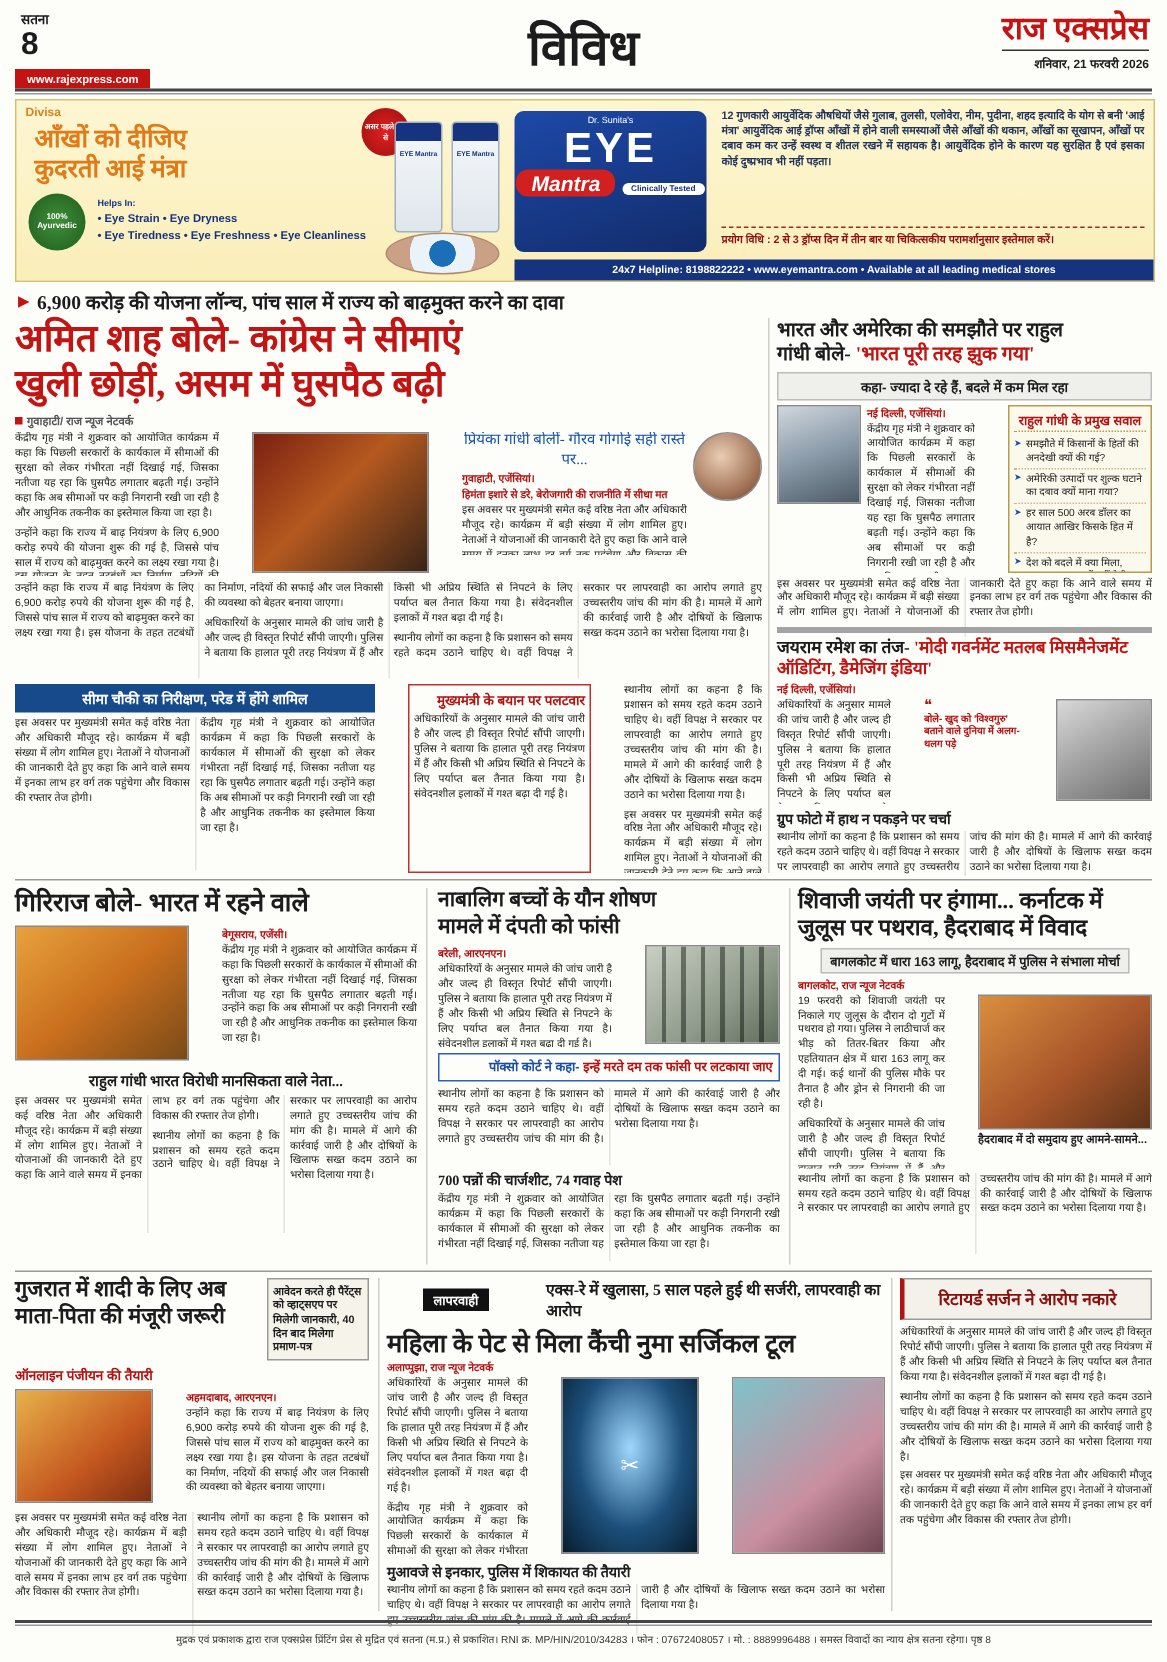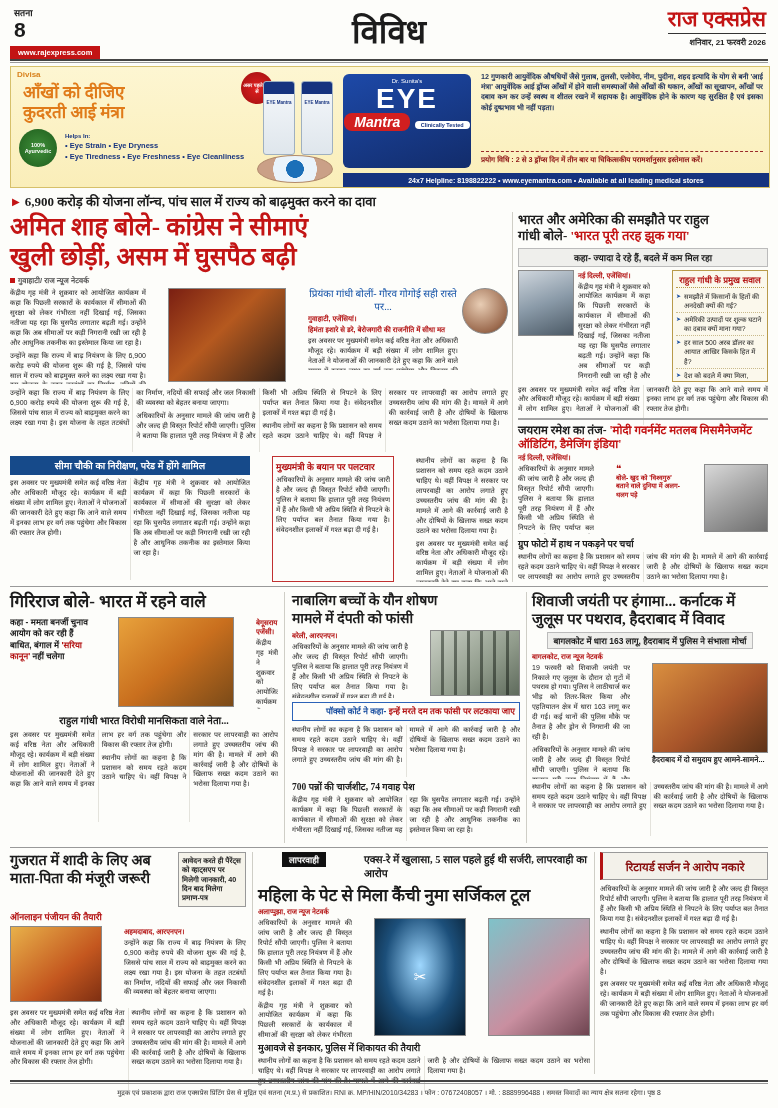--- a/index.html
+++ b/index.html
@@ -112,21 +112,21 @@
     </div>
     <div class="row" style="height:126px;margin-top:4px;">
       <div style="width:240px;">
         <div style="background:#164a8a;color:#fff;font-size:9.5px;font-weight:bold;text-align:center;padding:3px 2px;">सीमा चौकी का निरीक्षण, परेड में होंगे शामिल</div>
         <div class="g c2" style="height:102px;margin-top:3px;">
           <p>इस अवसर पर मुख्यमंत्री समेत कई वरिष्ठ नेता और अधिकारी मौजूद रहे। कार्यक्रम में बड़ी संख्या में लोग शामिल हुए। नेताओं ने योजनाओं की जानकारी देते हुए कहा कि आने वाले समय में इनका लाभ हर वर्ग तक पहुंचेगा और विकास की रफ्तार तेज होगी।</p>
           <p>केंद्रीय गृह मंत्री ने शुक्रवार को आयोजित कार्यक्रम में कहा कि पिछली सरकारों के कार्यकाल में सीमाओं की सुरक्षा को लेकर गंभीरता नहीं दिखाई गई, जिसका नतीजा यह रहा कि घुसपैठ लगातार बढ़ती गई। उन्होंने कहा कि अब सीमाओं पर कड़ी निगरानी रखी जा रही है और आधुनिक तकनीक का इस्तेमाल किया जा रहा है।</p>
         </div>
       </div>
       <div style="width:122px;border:1px solid #c03030;padding:3px;box-sizing:border-box;overflow:hidden;">
-        <div style="font-size:9px;font-weight:bold;color:#b31212;text-align:left;margin-bottom:2px;">मुख्यमंत्री के बयान पर पलटवार</div>
+        <div style="font-size:9px;font-weight:bold;color:#b31212;text-align:right;margin-bottom:2px;">मुख्यमंत्री के बयान पर पलटवार</div>
         <div class="g" style="height:96px;">
           <p>अधिकारियों के अनुसार मामले की जांच जारी है और जल्द ही विस्तृत रिपोर्ट सौंपी जाएगी। पुलिस ने बताया कि हालात पूरी तरह नियंत्रण में हैं और किसी भी अप्रिय स्थिति से निपटने के लिए पर्याप्त बल तैनात किया गया है। संवेदनशील इलाकों में गश्त बढ़ा दी गई है।</p>
         </div>
       </div>
       <div class="g" style="flex:1;height:126px;">
         <p>स्थानीय लोगों का कहना है कि प्रशासन को समय रहते कदम उठाने चाहिए थे। वहीं विपक्ष ने सरकार पर लापरवाही का आरोप लगाते हुए उच्चस्तरीय जांच की मांग की है। मामले में आगे की कार्रवाई जारी है और दोषियों के खिलाफ सख्त कदम उठाने का भरोसा दिलाया गया है।</p>
         <p>इस अवसर पर मुख्यमंत्री समेत कई वरिष्ठ नेता और अधिकारी मौजूद रहे। कार्यक्रम में बड़ी संख्या में लोग शामिल हुए। नेताओं ने योजनाओं की जानकारी देते हुए कहा कि आने वाले समय में इनका लाभ हर वर्ग तक पहुंचेगा और विकास की रफ्तार तेज होगी।</p>
       </div>
     </div>
   </div>
@@ -166,21 +166,21 @@
             <span class="mk">➤</span>
             <span class="tx">देश को बदले में क्या मिला, सरकार जवाब क्यों नहीं देती?</span>
           </div>
       </div>
     </div>
     <div class="g c2" style="height:40px;margin-top:3px;">
       <p>इस अवसर पर मुख्यमंत्री समेत कई वरिष्ठ नेता और अधिकारी मौजूद रहे। कार्यक्रम में बड़ी संख्या में लोग शामिल हुए। नेताओं ने योजनाओं की जानकारी देते हुए कहा कि आने वाले समय में इनका लाभ हर वर्ग तक पहुंचेगा और विकास की रफ्तार तेज होगी।</p>
     </div>
   </div>
 
-  <div class="abs" style="left:518px;top:418px;width:250px;height:164px;border-top:2px solid #a3a3a3;padding-top:3px;">
+  <div class="abs" style="left:518px;top:418px;width:250px;height:164px;border-top:4px solid #a3a3a3;padding-top:3px;">
     <div class="serif" style="font-size:11.5px;font-weight:bold;line-height:1.25;">
       <span>जयराम रमेश का तंज- </span><span style="color:#c31414;">'मोदी गवर्नमेंट मतलब मिसमैनेजमेंट ऑडिटिंग, डैमेजिंग इंडिया'</span>
     </div>
     <div class="dl">नई दिल्ली, एजेंसियां।</div>
     <div class="row" style="height:70px;">
       <div class="g" style="flex:1;">
         <p>अधिकारियों के अनुसार मामले की जांच जारी है और जल्द ही विस्तृत रिपोर्ट सौंपी जाएगी। पुलिस ने बताया कि हालात पूरी तरह नियंत्रण में हैं और किसी भी अप्रिय स्थिति से निपटने के लिए पर्याप्त बल तैनात किया गया है। संवेदनशील इलाकों में गश्त बढ़ा दी गई है।</p>
       </div>
       <div style="width:66px;overflow:hidden;">
         <div style="font-size:10px;color:#b31212;line-height:1;">❝</div>
@@ -194,23 +194,20 @@
     </div>
   </div>
 
   <div class="hrule" style="top:586px;height:1px;background:#999;"></div>
 
   <div class="abs" style="left:10px;top:592px;width:268px;height:251px;">
     <div class="serif" style="font-size:17px;font-weight:bold;line-height:1.22;">
       <span style="display:block;">गिरिराज बोले- भारत में रहने वाले</span>
     </div>
     <div class="row" style="height:92px;margin-top:4px;">
-      <div style="width:86px;font-size:8.5px;font-weight:bold;line-height:1.35;overflow:hidden;">
-        <span>कहा - ममता बनर्जी चुनाव आयोग को कर रही हैं बाधित, बंगाल में </span><span style="color:#b31212;">'सरिया कानून'</span><span> नहीं चलेगा</span>
-      </div>
       <div class="photo" style="width:116px;height:90px;background:linear-gradient(140deg,#e8a23c,#c96f1e 50%,#7a4a18);"></div>
       <div style="flex:1;overflow:hidden;">
         <div class="dl">बेगूसराय, एजेंसी।</div>
         <div class="g">
             <p>केंद्रीय गृह मंत्री ने शुक्रवार को आयोजित कार्यक्रम में कहा कि पिछली सरकारों के कार्यकाल में सीमाओं की सुरक्षा को लेकर गंभीरता नहीं दिखाई गई, जिसका नतीजा यह रहा कि घुसपैठ लगातार बढ़ती गई। उन्होंने कहा कि अब सीमाओं पर कड़ी निगरानी रखी जा रही है और आधुनिक तकनीक का इस्तेमाल किया जा रहा है।</p>
           </div>
       </div>
     </div>
     <div class="serif" style="font-size:10px;font-weight:bold;text-align:center;margin:4px 0 3px;">राहुल गांधी भारत विरोधी मानसिकता वाले नेता...</div>
     <div class="g c3" style="height:92px;">
@@ -293,21 +290,21 @@
     </div>
     <div class="g c2" style="height:82px;margin-top:4px;">
       <p>इस अवसर पर मुख्यमंत्री समेत कई वरिष्ठ नेता और अधिकारी मौजूद रहे। कार्यक्रम में बड़ी संख्या में लोग शामिल हुए। नेताओं ने योजनाओं की जानकारी देते हुए कहा कि आने वाले समय में इनका लाभ हर वर्ग तक पहुंचेगा और विकास की रफ्तार तेज होगी।</p>
       <p>स्थानीय लोगों का कहना है कि प्रशासन को समय रहते कदम उठाने चाहिए थे। वहीं विपक्ष ने सरकार पर लापरवाही का आरोप लगाते हुए उच्चस्तरीय जांच की मांग की है। मामले में आगे की कार्रवाई जारी है और दोषियों के खिलाफ सख्त कदम उठाने का भरोसा दिलाया गया है।</p>
     </div>
   </div>
 
   <div class="vr" style="left:252px;top:852px;height:222px;"></div>
 
   <div class="abs" style="left:258px;top:852px;width:332px;height:222px;">
-    <div style="display:flex;align-items:flex-start;gap:6px;padding-left:24px;">
+    <div style="display:flex;align-items:center;gap:6px;padding-left:24px;">
       <span style="background:#111;color:#fff;font-size:8.5px;font-weight:bold;padding:2px 7px;">लापरवाही</span>
       <span class="serif" style="font-size:10.5px;font-weight:bold;margin-left:32px;">एक्स-रे में खुलासा, 5 साल पहले हुई थी सर्जरी, लापरवाही का आरोप</span>
     </div>
     <div class="serif" style="font-size:17px;font-weight:bold;margin-top:3px;">महिला के पेट से मिला कैंची नुमा सर्जिकल टूल</div>
     <div class="dl">अलाप्पुझा, राज न्यूज नेटवर्क</div>
     <div class="row" style="height:120px;">
       <div class="g" style="flex:1;">
         <p>अधिकारियों के अनुसार मामले की जांच जारी है और जल्द ही विस्तृत रिपोर्ट सौंपी जाएगी। पुलिस ने बताया कि हालात पूरी तरह नियंत्रण में हैं और किसी भी अप्रिय स्थिति से निपटने के लिए पर्याप्त बल तैनात किया गया है। संवेदनशील इलाकों में गश्त बढ़ा दी गई है।</p>
         <p>केंद्रीय गृह मंत्री ने शुक्रवार को आयोजित कार्यक्रम में कहा कि पिछली सरकारों के कार्यकाल में सीमाओं की सुरक्षा को लेकर गंभीरता नहीं दिखाई गई, जिसका नतीजा यह रहा कि घुसपैठ लगातार बढ़ती गई। उन्होंने कहा कि अब सीमाओं पर कड़ी निगरानी रखी जा रही है और आधुनिक तकनीक का इस्तेमाल किया जा रहा है।</p>
       </div>

